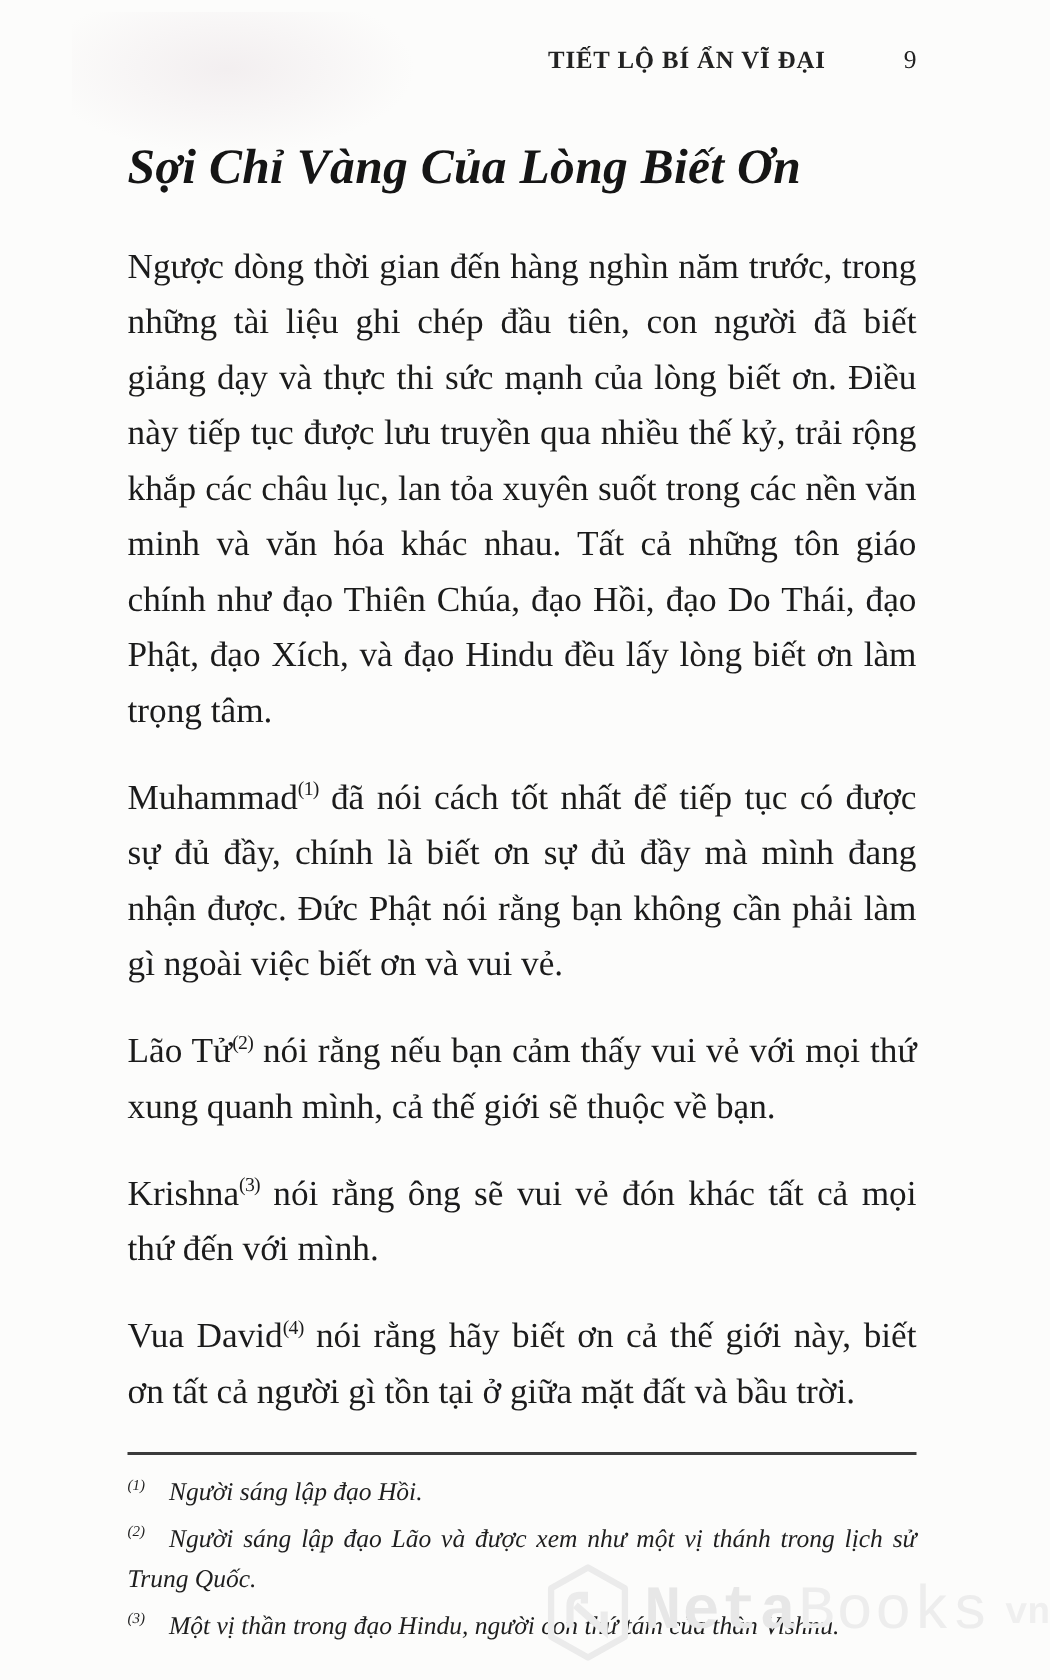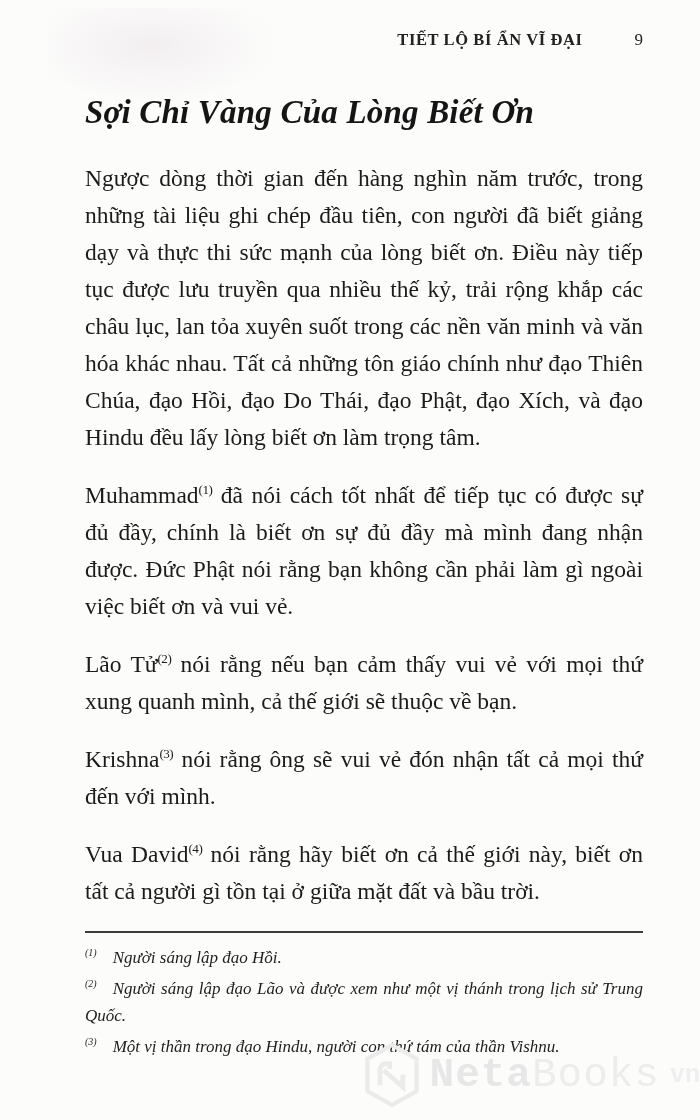--- a/index.html
+++ b/index.html
@@ -11,21 +11,21 @@
     position:relative;
     overflow:hidden;
   }
   .scan-smudge{
     position:absolute;left:48px;top:8px;width:230px;height:95px;
     background:radial-gradient(ellipse at 45% 40%, rgba(205,185,195,0.20), rgba(205,185,195,0.0) 70%);
     pointer-events:none;
   }
   .page{
     position:relative;
-    padding:30px 57px 0 85px;
+    padding:30px 89px 0 85px;
   }
   .running-header{
     display:flex;
     justify-content:flex-end;
     align-items:baseline;
     gap:52px;
     font-size:16.5px;
     font-weight:bold;
     letter-spacing:0.6px;
     color:#222;
@@ -120,21 +120,21 @@
     <span class="rh-title">TIẾT LỘ BÍ ẨN VĨ ĐẠI</span>
     <span class="pagenum">9</span>
   </div>
 
   <h1 class="chapter-title">Sợi Chỉ Vàng Của Lòng Biết Ơn</h1>
 
   <div class="body-text">
     <p><span></span><sup></sup><span>Ngược dòng thời gian đến hàng nghìn năm trước, trong những tài liệu ghi chép đầu tiên, con người đã biết giảng dạy và thực thi sức mạnh của lòng biết ơn. Điều này tiếp tục được lưu truyền qua nhiều thế kỷ, trải rộng khắp các châu lục, lan tỏa xuyên suốt trong các nền văn minh và văn hóa khác nhau. Tất cả những tôn giáo chính như đạo Thiên Chúa, đạo Hồi, đạo Do Thái, đạo Phật, đạo Xích, và đạo Hindu đều lấy lòng biết ơn làm trọng tâm.</span></p>
     <p><span>Muhammad</span><sup>(1)</sup><span> đã nói cách tốt nhất để tiếp tục có được sự đủ đầy, chính là biết ơn sự đủ đầy mà mình đang nhận được. Đức Phật nói rằng bạn không cần phải làm gì ngoài việc biết ơn và vui vẻ.</span></p>
     <p><span>Lão Tử</span><sup>(2)</sup><span> nói rằng nếu bạn cảm thấy vui vẻ với mọi thứ xung quanh mình, cả thế giới sẽ thuộc về bạn.</span></p>
-    <p><span>Krishna</span><sup>(3)</sup><span> nói rằng ông sẽ vui vẻ đón nhận tất cả mọi thứ đến với mình.</span></p>
+    <p><span>Krishna</span><sup>(3)</sup><span> nói rằng ông sẽ vui vẻ đón khác tất cả mọi thứ đến với mình.</span></p>
     <p><span>Vua David</span><sup>(4)</sup><span> nói rằng hãy biết ơn cả thế giới này, biết ơn tất cả người gì tồn tại ở giữa mặt đất và bầu trời.</span></p>
   </div>
 
   <hr class="footnote-rule">
 
   <div class="footnotes">
     <p><sup>(1)</sup><span>Người sáng lập đạo Hồi.</span></p>
     <p><sup>(2)</sup><span>Người sáng lập đạo Lão và được xem như một vị thánh trong lịch sử Trung Quốc.</span></p>
     <p><sup>(3)</sup><span>Một vị thần trong đạo Hindu, người con thứ tám của thần Vishnu.</span></p>
   </div>

